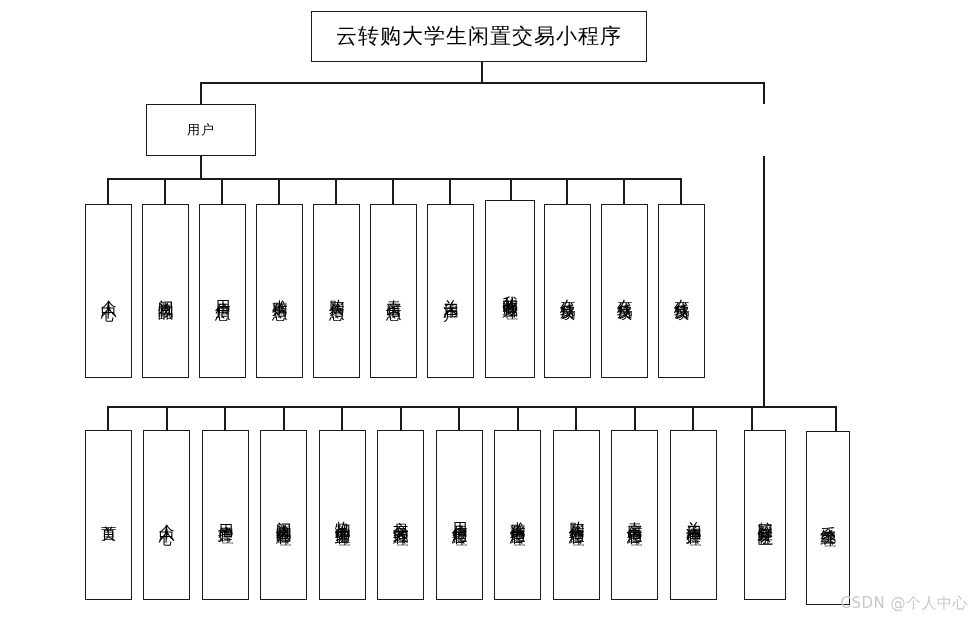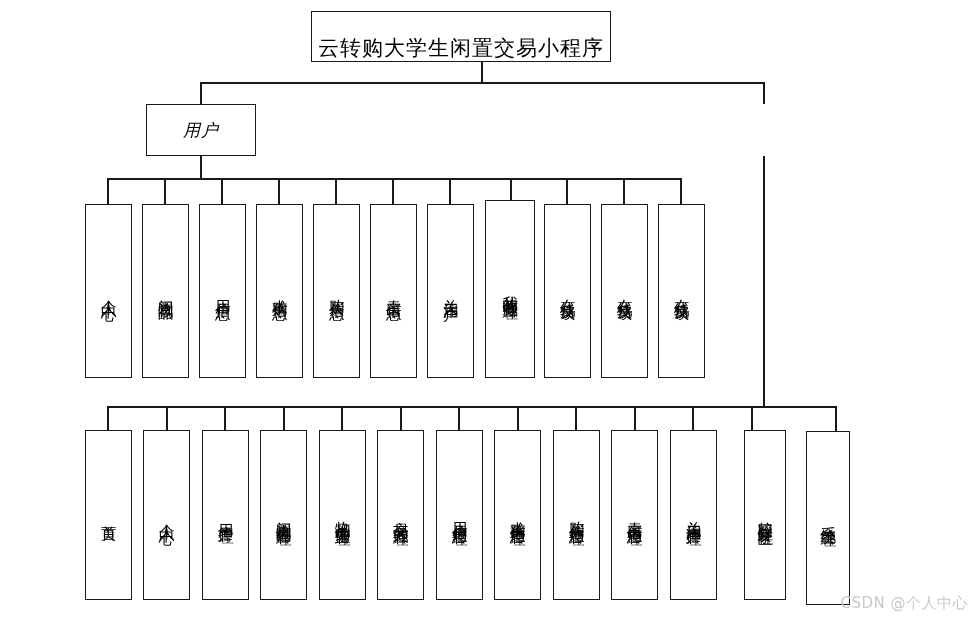--- a/index.html
+++ b/index.html
@@ -31,23 +31,22 @@
     justify-content: center;
     text-align: center;
     color: #000000;
   }
   .node.root {
     font-size: 21px;
     letter-spacing: 1px;
     line-height: 1.2;
   }
   .node.level2 {
-    font-size: 17px;
+    font-size: 13px;
     letter-spacing: 1px;
-    font-style: italic;
   }
   
   .node.leaf {
     font-size: 15.5px;
     line-height: 1.18;
     padding: 6px 2px;
     align-items: flex-start;
   }
   .node.leaf .vtxt {
     writing-mode: vertical-rl;
@@ -78,21 +77,21 @@
     letter-spacing: 0.5px;
     white-space: nowrap;
     user-select: none;
   }
 </style>
 </head>
 <body>
 
 <div id="diagram">
 
-  <div class="node root" style="left:311px; top:11px; width:300px; height:51px;align-items:flex-end;">
+  <div class="node root" style="left:311px; top:11px; width:336px; height:51px;">
     <span>云转购大学生闲置交易小程序</span>
   </div>
 
   <div class="ln v" style="left:481px; top:62px; width:2px; height:21px;"></div>
 
   <div class="ln h" style="left:201px; top:82px; width:563px; height:2px;"></div>
 
   <div class="ln v" style="left:200px; top:82px; width:2px; height:22px;"></div>
 
   <div class="ln v" style="left:763px; top:82px; width:2px; height:22px;"></div>

